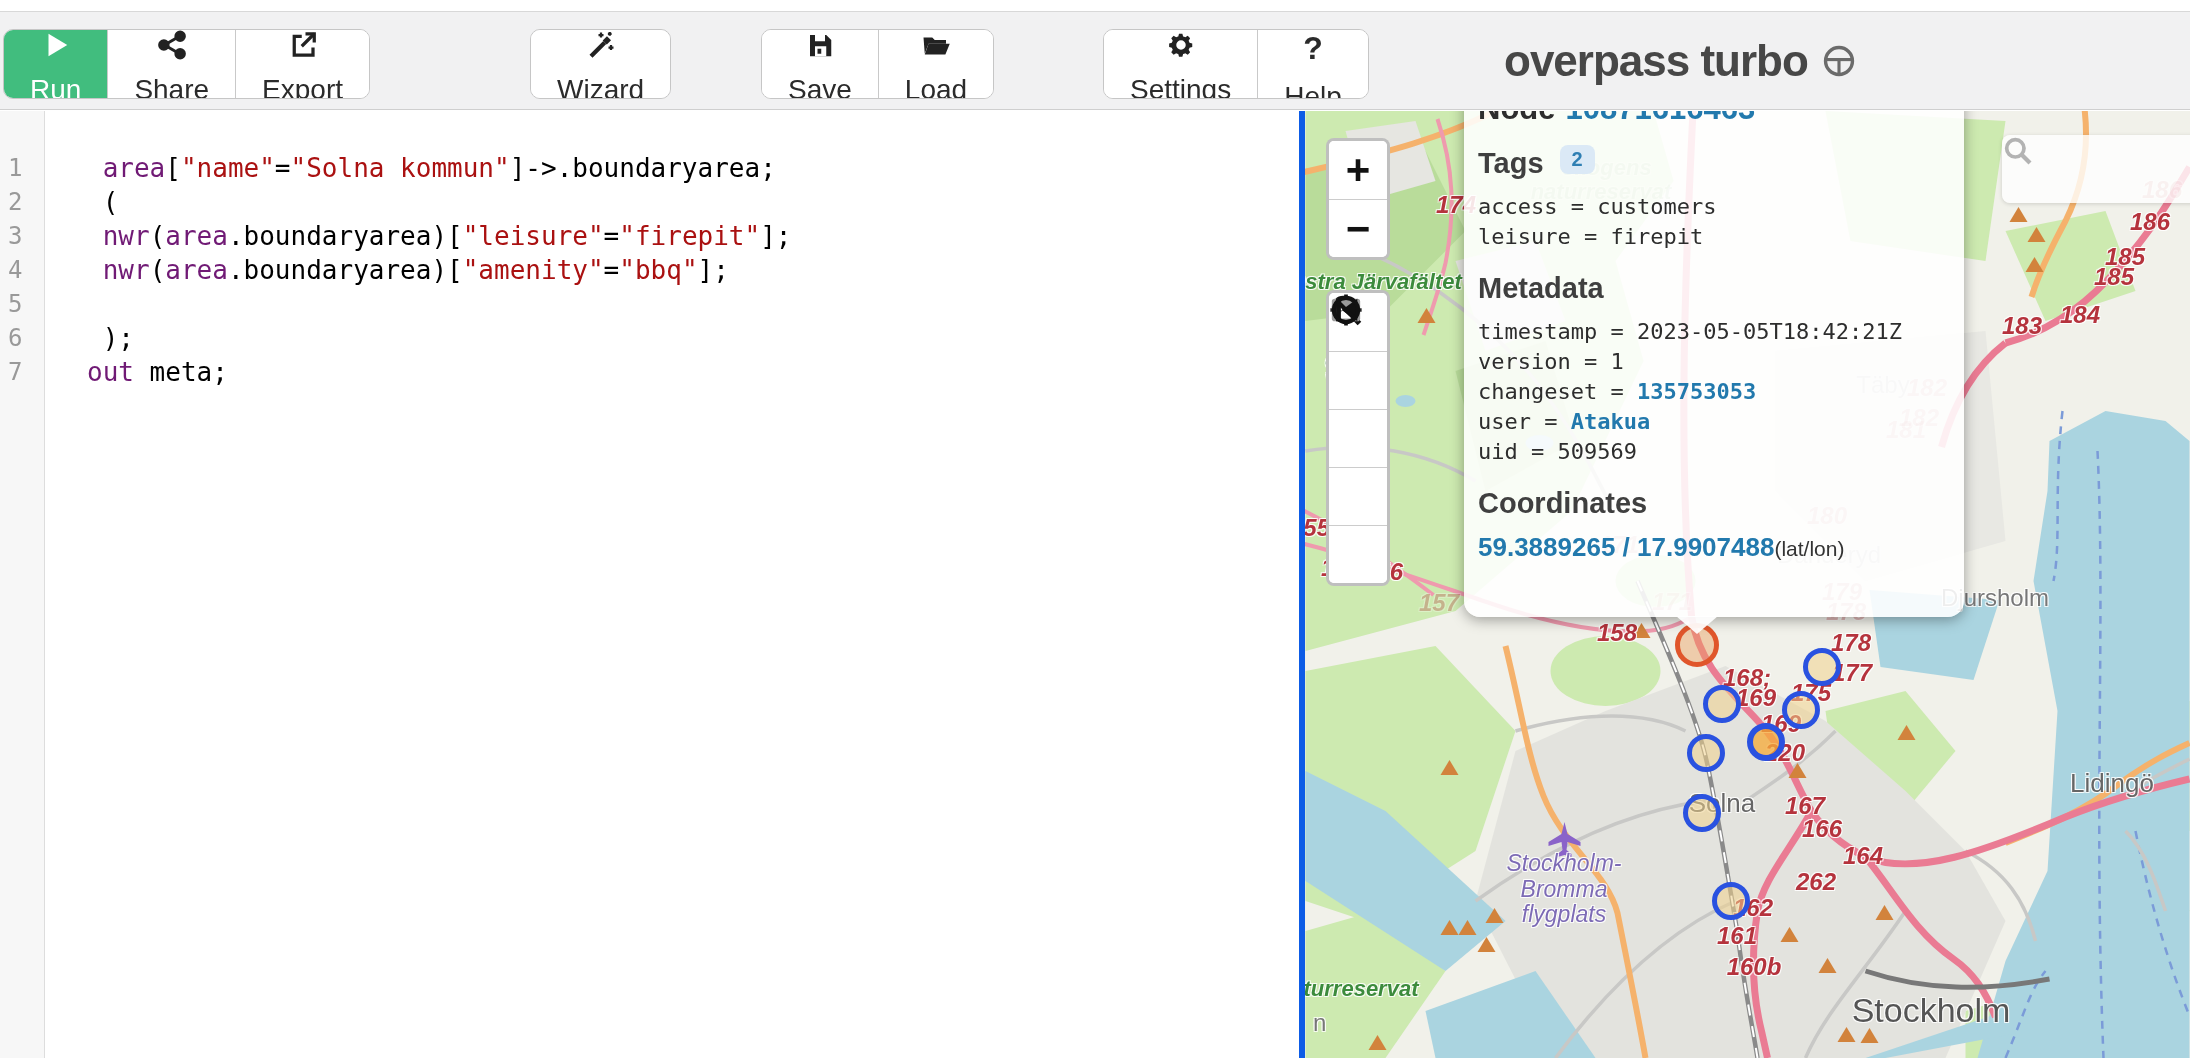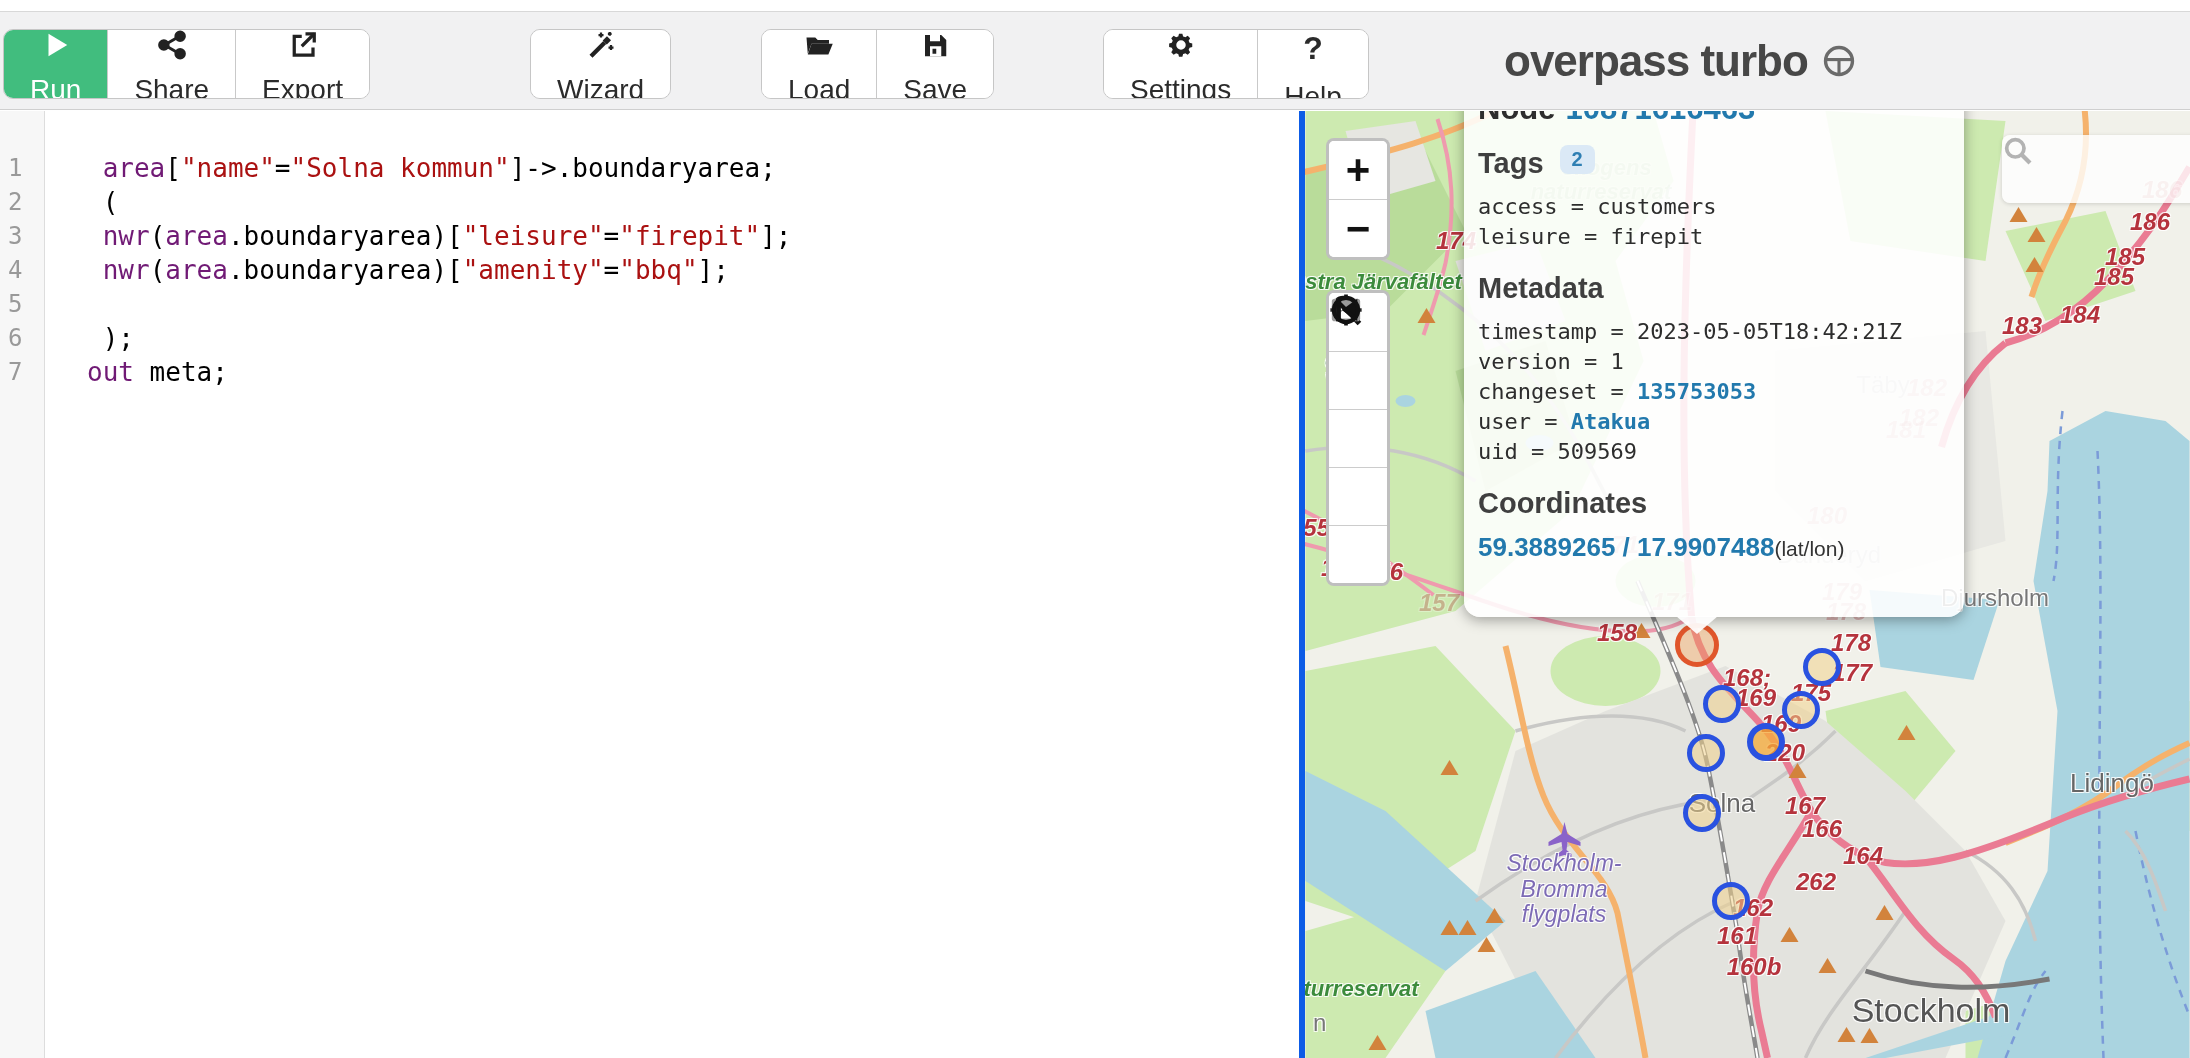--- a/index.html
+++ b/index.html
@@ -146,33 +146,33 @@
               <line x1="17.5" y1="3" x2="20.5" y2="3"></line>
           </g>
           </svg>
         <span>Wizard</span>
       </div>
     </div>
 
     <div class="btn-group" style="left:761px;">
       <div class="tb-btn">
         <svg class="tb-icon" viewBox="0 0 24 24">
-          <path d="M2 6 H9 L11 8 H20 V11 H6 L3 19 Z" fill="#222"></path>
-          <path d="M6 11 H23 L19.5 19.5 H3 Z" fill="#222"></path>
-          </svg>
-        <span>Load</span>
-      </div>
-      <div class="tb-btn">
-        <svg class="tb-icon" viewBox="0 0 24 24">
           <path d="M4 4 H17 L21 8 V21 H4 Z" fill="#222"></path>
           <rect x="8" y="13" width="9" height="8" fill="#fff"></rect>
           <rect x="10" y="15" width="3" height="4" fill="#222"></rect>
           <rect x="8" y="4" width="8" height="5" fill="#fff"></rect>
           </svg>
         <span>Save</span>
+      </div>
+      <div class="tb-btn">
+        <svg class="tb-icon" viewBox="0 0 24 24">
+          <path d="M2 6 H9 L11 8 H20 V11 H6 L3 19 Z" fill="#222"></path>
+          <path d="M6 11 H23 L19.5 19.5 H3 Z" fill="#222"></path>
+          </svg>
+        <span>Load</span>
       </div>
     </div>
 
     <div class="btn-group" style="left:1103px;">
       <div class="tb-btn">
         <svg class="tb-icon" viewBox="0 0 24 24">
           <path fill="#222" d="M12 8.2a3.8 3.8 0 1 0 0 7.6 3.8 3.8 0 0 0 0-7.6zm9 5.3-2.2.6a7 7 0 0 1-.7 1.7l1.2 2-1.9 1.9-2-1.2a7 7 0 0 1-1.7.7l-.6 2.2h-2.7l-.6-2.2a7 7 0 0 1-1.7-.7l-2 1.2-1.9-1.9 1.2-2a7 7 0 0 1-.7-1.7l-2.2-.6v-2.7l2.2-.6a7 7 0 0 1 .7-1.7l-1.2-2 1.9-1.9 2 1.2a7 7 0 0 1 1.7-.7l.6-2.2h2.7l.6 2.2a7 7 0 0 1 1.7.7l2-1.2 1.9 1.9-1.2 2a7 7 0 0 1 .7 1.7l2.2.6z"></path>
           <circle cx="12" cy="12" r="3" fill="#fff"></circle>
           </svg>
         <span>Settings</span>
@@ -309,21 +309,21 @@
           <polygon points="731,116 722,131 740,131"></polygon>
           <polygon points="729,146 720,161 738,161"></polygon>
           <polygon points="121,197 112,212 130,212"></polygon>
         </g>
       <g transform="translate(259,727)">
         <path d="M0,-16 L3,-4 L16,4 L16,8 L3,4 L2,12 L7,16 L7,19 L0,17 L-7,19 L-7,16 L-2,12 L-3,4 L-16,8 L-16,4 L-3,-4 Z" fill="#8a63c9"></path>
       </g>
     </svg>
 
     <div id="labels">
-        <div class="map-label lbl-road" style="left: 151px; top: 94px; margin-top: 36px;">174</div>
+        <div class="map-label lbl-road" style="left: 151px; top: 94px;">174</div>
         <div class="map-label lbl-road" style="left: 5px; top: 417px;">155</div>
         <div class="map-label lbl-road" style="left: 36px; top: 457px;">156</div>
         <div class="map-label lbl-road" style="left: 78px; top: 461px;">156</div>
         <div class="map-label lbl-road faded" style="left: 134px; top: 492px;">157</div>
         <div class="map-label lbl-road" style="left: 312px; top: 522px;">158</div>
         <div class="map-label lbl-road faded" style="left: 367px; top: 491px;">171</div>
         <div class="map-label lbl-road faded" style="left: 314px; top: 434px;">171</div>
         <div class="map-label lbl-road" style="left: 546px; top: 532px;">178</div>
         <div class="map-label lbl-road" style="left: 547px; top: 562px;">177</div>
         <div class="map-label lbl-road" style="left: 506px; top: 582px;">175</div>

